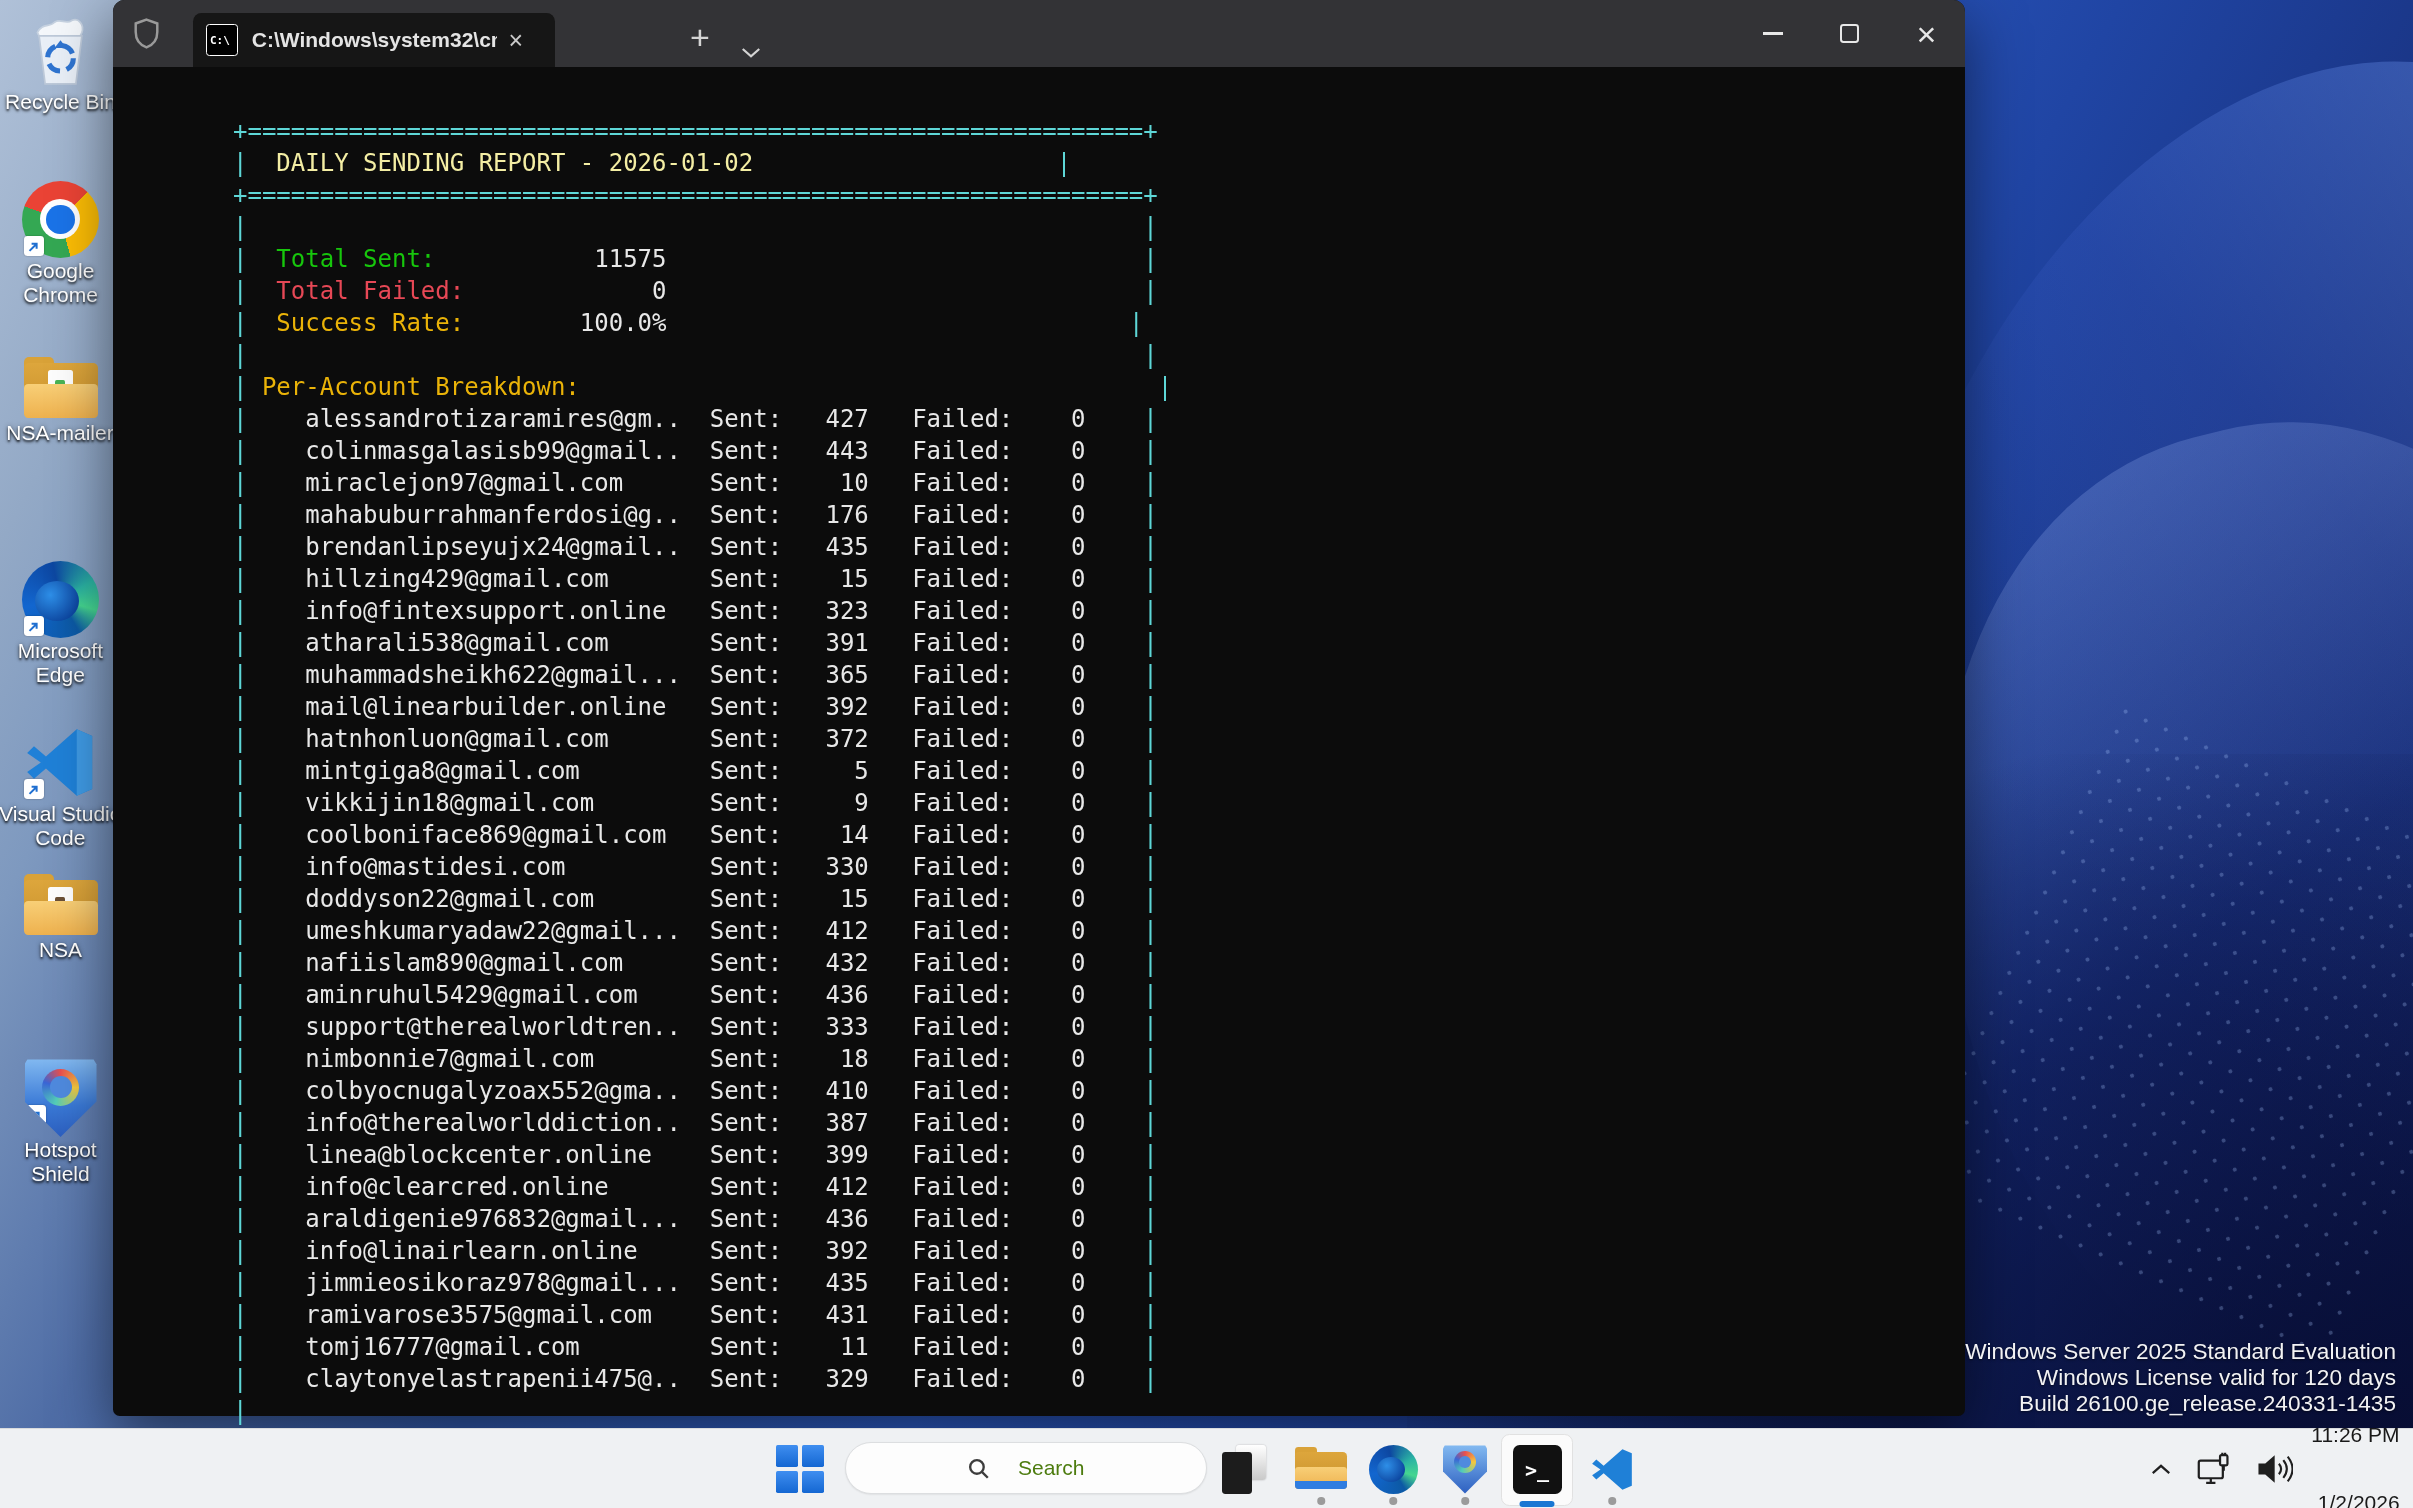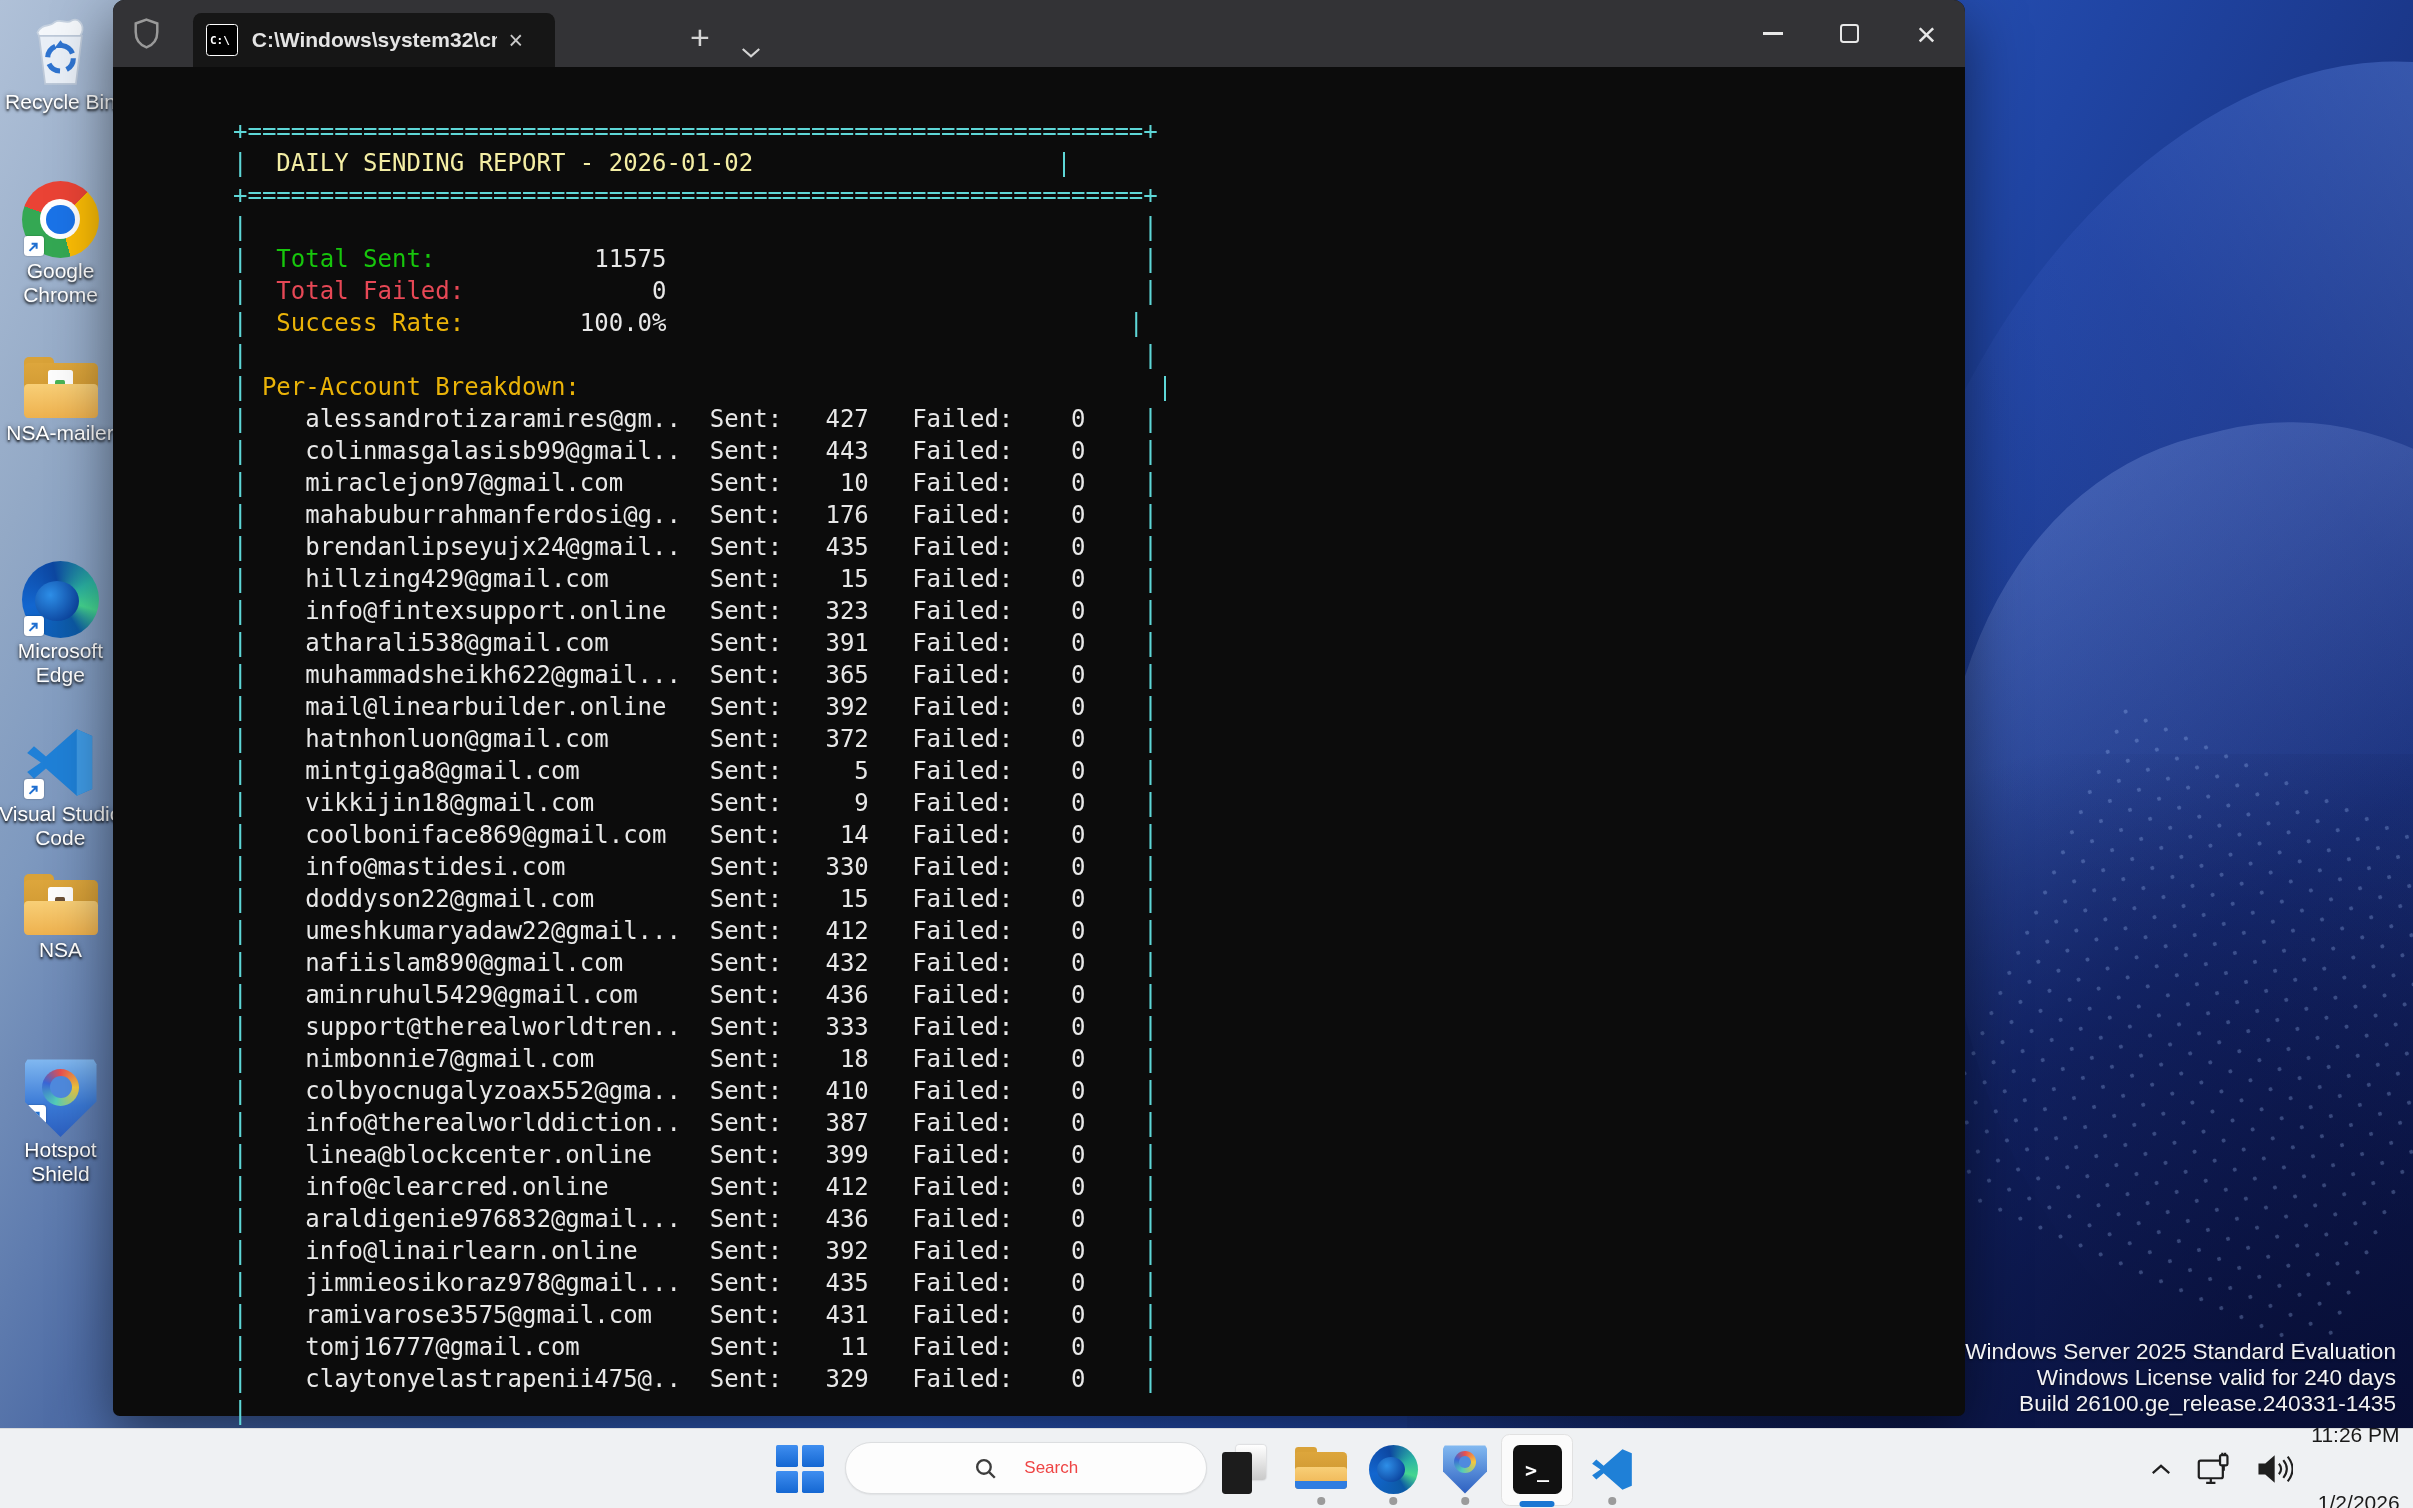--- a/index.html
+++ b/index.html
@@ -84,21 +84,21 @@
   .bd { color:#eab308; font-weight:normal; } .tx { color:#E8E8E8; }
 
   
   #taskbar { position:absolute; left:0; bottom:0; width:2413px; height:80px; background:#eff1f3; border-top:0.8px solid #d9dbdd; }
   .tb-item { position:absolute; top:0; height:80px; display:flex; align-items:center; justify-content:center; }
   #start-button { left:763px; width:74px; }
   .startgrid { display:grid; grid-template-columns:22px 22px; grid-template-rows:22px 22px; gap:4.2px; }
   .startgrid span { background:linear-gradient(180deg,#3f8ef0,#1467d2); border-radius:1.7px; }
   #search-box { left:845px; top:13.4px; width:362px; height:52px; background:#fdfdfd; border:0.8px solid #dcdee0;
     border-radius:26px; display:flex; align-items:center; padding:0 18.4px; box-shadow:0 0.8px 1.7px rgba(0,0,0,.08); }
-  #search-box span { margin-left:27px; font-size:17px; color:#ef4444; }
+  #search-box span { margin-left:27px; font-size:21px; color:#4d7c0f; }
   .appbtn { width:74px; }
   #tb-taskview { left:1207px; } #tb-explorer { left:1284px; } #tb-edge { left:1356px; }
   #tb-hotspot { left:1428px; } #tb-terminal { left:1500px; } #tb-vscode { left:1575px; }
   .sqico { position:relative; width:47px; height:49px; }
   .sq-b { position:absolute; right:1.7px; top:0; width:30px; height:35px; background:linear-gradient(180deg,#ffffff,#c9c9c9); border-radius:3.4px; box-shadow:0 0 1.7px rgba(0,0,0,.3); }
   .sq-f { position:absolute; left:1.7px; bottom:0; width:30px; height:42px; background:#1c1c1c; border-radius:3.4px; }
   .minifolder { position:relative; width:52px; height:44px; }
   .minifolder .b { position:absolute; left:0; top:5px; width:52px; height:37px; border-radius:4.2px; background:linear-gradient(#dda63c,#c8902c); }
   .minifolder .t { position:absolute; left:0; top:0; width:22px; height:10px; border-radius:3.4px 3.4px 0 0; background:#d9a238; }
   .minifolder .f { position:absolute; left:0; top:20px; width:52px; height:22px; border-radius:3.4px; background:linear-gradient(#f8cf77,#eeb14e); }
@@ -244,21 +244,21 @@
         </div>
       <div class="wctrl" id="btn-close">
         <span class="closex">×</span>
       </div>
     </div>
     <div id="terminal-lines"><div class="tline"><span class="cy">+==============================================================+</span></div><div class="tline"><span class="cy">|</span><span class="yl">  DAILY SENDING REPORT - 2026-01-02</span><span class="tx">                     </span><span class="cy">|</span></div><div class="tline"><span class="cy">+==============================================================+</span></div><div class="tline"><span class="cy">|</span><span class="tx">                                                              </span><span class="cy">|</span></div><div class="tline"><span class="cy">|</span><span class="tx">  </span><span class="gn">Total Sent:</span><span class="tx">           11575</span><span class="tx">                                 </span><span class="cy">|</span></div><div class="tline"><span class="cy">|</span><span class="tx">  </span><span class="rd">Total Failed:</span><span class="tx">             0</span><span class="tx">                                 </span><span class="cy">|</span></div><div class="tline"><span class="cy">|</span><span class="tx">  </span><span class="bd">Success Rate:</span><span class="tx">        100.0%</span><span class="tx">                                </span><span class="cy">|</span></div><div class="tline"><span class="cy">|</span><span class="tx">                                                              </span><span class="cy">|</span></div><div class="tline"><span class="cy">|</span><span class="tx"> </span><span class="bd">Per-Account Breakdown:</span><span class="tx">                                        </span><span class="cy">|</span></div><div class="tline"><span class="cy">|</span><span class="tx">    </span><span class="tx">alessandrotizaramires@gm..</span><span class="tx">  </span><span class="tx">Sent:</span><span class="tx">   427</span><span class="tx">   </span><span class="tx">Failed:</span><span class="tx">    0</span><span class="tx">    </span><span class="cy">|</span></div><div class="tline"><span class="cy">|</span><span class="tx">    </span><span class="tx">colinmasgalasisb99@gmail..</span><span class="tx">  </span><span class="tx">Sent:</span><span class="tx">   443</span><span class="tx">   </span><span class="tx">Failed:</span><span class="tx">    0</span><span class="tx">    </span><span class="cy">|</span></div><div class="tline"><span class="cy">|</span><span class="tx">    </span><span class="tx">miraclejon97@gmail.com    </span><span class="tx">  </span><span class="tx">Sent:</span><span class="tx">    10</span><span class="tx">   </span><span class="tx">Failed:</span><span class="tx">    0</span><span class="tx">    </span><span class="cy">|</span></div><div class="tline"><span class="cy">|</span><span class="tx">    </span><span class="tx">mahabuburrahmanferdosi@g..</span><span class="tx">  </span><span class="tx">Sent:</span><span class="tx">   176</span><span class="tx">   </span><span class="tx">Failed:</span><span class="tx">    0</span><span class="tx">    </span><span class="cy">|</span></div><div class="tline"><span class="cy">|</span><span class="tx">    </span><span class="tx">brendanlipseyujx24@gmail..</span><span class="tx">  </span><span class="tx">Sent:</span><span class="tx">   435</span><span class="tx">   </span><span class="tx">Failed:</span><span class="tx">    0</span><span class="tx">    </span><span class="cy">|</span></div><div class="tline"><span class="cy">|</span><span class="tx">    </span><span class="tx">hillzing429@gmail.com     </span><span class="tx">  </span><span class="tx">Sent:</span><span class="tx">    15</span><span class="tx">   </span><span class="tx">Failed:</span><span class="tx">    0</span><span class="tx">    </span><span class="cy">|</span></div><div class="tline"><span class="cy">|</span><span class="tx">    </span><span class="tx">info@fintexsupport.online </span><span class="tx">  </span><span class="tx">Sent:</span><span class="tx">   323</span><span class="tx">   </span><span class="tx">Failed:</span><span class="tx">    0</span><span class="tx">    </span><span class="cy">|</span></div><div class="tline"><span class="cy">|</span><span class="tx">    </span><span class="tx">atharali538@gmail.com     </span><span class="tx">  </span><span class="tx">Sent:</span><span class="tx">   391</span><span class="tx">   </span><span class="tx">Failed:</span><span class="tx">    0</span><span class="tx">    </span><span class="cy">|</span></div><div class="tline"><span class="cy">|</span><span class="tx">    </span><span class="tx">muhammadsheikh622@gmail...</span><span class="tx">  </span><span class="tx">Sent:</span><span class="tx">   365</span><span class="tx">   </span><span class="tx">Failed:</span><span class="tx">    0</span><span class="tx">    </span><span class="cy">|</span></div><div class="tline"><span class="cy">|</span><span class="tx">    </span><span class="tx">mail@linearbuilder.online </span><span class="tx">  </span><span class="tx">Sent:</span><span class="tx">   392</span><span class="tx">   </span><span class="tx">Failed:</span><span class="tx">    0</span><span class="tx">    </span><span class="cy">|</span></div><div class="tline"><span class="cy">|</span><span class="tx">    </span><span class="tx">hatnhonluon@gmail.com     </span><span class="tx">  </span><span class="tx">Sent:</span><span class="tx">   372</span><span class="tx">   </span><span class="tx">Failed:</span><span class="tx">    0</span><span class="tx">    </span><span class="cy">|</span></div><div class="tline"><span class="cy">|</span><span class="tx">    </span><span class="tx">mintgiga8@gmail.com       </span><span class="tx">  </span><span class="tx">Sent:</span><span class="tx">     5</span><span class="tx">   </span><span class="tx">Failed:</span><span class="tx">    0</span><span class="tx">    </span><span class="cy">|</span></div><div class="tline"><span class="cy">|</span><span class="tx">    </span><span class="tx">vikkijin18@gmail.com      </span><span class="tx">  </span><span class="tx">Sent:</span><span class="tx">     9</span><span class="tx">   </span><span class="tx">Failed:</span><span class="tx">    0</span><span class="tx">    </span><span class="cy">|</span></div><div class="tline"><span class="cy">|</span><span class="tx">    </span><span class="tx">coolboniface869@gmail.com </span><span class="tx">  </span><span class="tx">Sent:</span><span class="tx">    14</span><span class="tx">   </span><span class="tx">Failed:</span><span class="tx">    0</span><span class="tx">    </span><span class="cy">|</span></div><div class="tline"><span class="cy">|</span><span class="tx">    </span><span class="tx">info@mastidesi.com        </span><span class="tx">  </span><span class="tx">Sent:</span><span class="tx">   330</span><span class="tx">   </span><span class="tx">Failed:</span><span class="tx">    0</span><span class="tx">    </span><span class="cy">|</span></div><div class="tline"><span class="cy">|</span><span class="tx">    </span><span class="tx">doddyson22@gmail.com      </span><span class="tx">  </span><span class="tx">Sent:</span><span class="tx">    15</span><span class="tx">   </span><span class="tx">Failed:</span><span class="tx">    0</span><span class="tx">    </span><span class="cy">|</span></div><div class="tline"><span class="cy">|</span><span class="tx">    </span><span class="tx">umeshkumaryadaw22@gmail...</span><span class="tx">  </span><span class="tx">Sent:</span><span class="tx">   412</span><span class="tx">   </span><span class="tx">Failed:</span><span class="tx">    0</span><span class="tx">    </span><span class="cy">|</span></div><div class="tline"><span class="cy">|</span><span class="tx">    </span><span class="tx">nafiislam890@gmail.com    </span><span class="tx">  </span><span class="tx">Sent:</span><span class="tx">   432</span><span class="tx">   </span><span class="tx">Failed:</span><span class="tx">    0</span><span class="tx">    </span><span class="cy">|</span></div><div class="tline"><span class="cy">|</span><span class="tx">    </span><span class="tx">aminruhul5429@gmail.com   </span><span class="tx">  </span><span class="tx">Sent:</span><span class="tx">   436</span><span class="tx">   </span><span class="tx">Failed:</span><span class="tx">    0</span><span class="tx">    </span><span class="cy">|</span></div><div class="tline"><span class="cy">|</span><span class="tx">    </span><span class="tx">support@therealworldtren..</span><span class="tx">  </span><span class="tx">Sent:</span><span class="tx">   333</span><span class="tx">   </span><span class="tx">Failed:</span><span class="tx">    0</span><span class="tx">    </span><span class="cy">|</span></div><div class="tline"><span class="cy">|</span><span class="tx">    </span><span class="tx">nimbonnie7@gmail.com      </span><span class="tx">  </span><span class="tx">Sent:</span><span class="tx">    18</span><span class="tx">   </span><span class="tx">Failed:</span><span class="tx">    0</span><span class="tx">    </span><span class="cy">|</span></div><div class="tline"><span class="cy">|</span><span class="tx">    </span><span class="tx">colbyocnugalyzoax552@gma..</span><span class="tx">  </span><span class="tx">Sent:</span><span class="tx">   410</span><span class="tx">   </span><span class="tx">Failed:</span><span class="tx">    0</span><span class="tx">    </span><span class="cy">|</span></div><div class="tline"><span class="cy">|</span><span class="tx">    </span><span class="tx">info@therealworlddiction..</span><span class="tx">  </span><span class="tx">Sent:</span><span class="tx">   387</span><span class="tx">   </span><span class="tx">Failed:</span><span class="tx">    0</span><span class="tx">    </span><span class="cy">|</span></div><div class="tline"><span class="cy">|</span><span class="tx">    </span><span class="tx">linea@blockcenter.online  </span><span class="tx">  </span><span class="tx">Sent:</span><span class="tx">   399</span><span class="tx">   </span><span class="tx">Failed:</span><span class="tx">    0</span><span class="tx">    </span><span class="cy">|</span></div><div class="tline"><span class="cy">|</span><span class="tx">    </span><span class="tx">info@clearcred.online     </span><span class="tx">  </span><span class="tx">Sent:</span><span class="tx">   412</span><span class="tx">   </span><span class="tx">Failed:</span><span class="tx">    0</span><span class="tx">    </span><span class="cy">|</span></div><div class="tline"><span class="cy">|</span><span class="tx">    </span><span class="tx">araldigenie976832@gmail...</span><span class="tx">  </span><span class="tx">Sent:</span><span class="tx">   436</span><span class="tx">   </span><span class="tx">Failed:</span><span class="tx">    0</span><span class="tx">    </span><span class="cy">|</span></div><div class="tline"><span class="cy">|</span><span class="tx">    </span><span class="tx">info@linairlearn.online   </span><span class="tx">  </span><span class="tx">Sent:</span><span class="tx">   392</span><span class="tx">   </span><span class="tx">Failed:</span><span class="tx">    0</span><span class="tx">    </span><span class="cy">|</span></div><div class="tline"><span class="cy">|</span><span class="tx">    </span><span class="tx">jimmieosikoraz978@gmail...</span><span class="tx">  </span><span class="tx">Sent:</span><span class="tx">   435</span><span class="tx">   </span><span class="tx">Failed:</span><span class="tx">    0</span><span class="tx">    </span><span class="cy">|</span></div><div class="tline"><span class="cy">|</span><span class="tx">    </span><span class="tx">ramivarose3575@gmail.com  </span><span class="tx">  </span><span class="tx">Sent:</span><span class="tx">   431</span><span class="tx">   </span><span class="tx">Failed:</span><span class="tx">    0</span><span class="tx">    </span><span class="cy">|</span></div><div class="tline"><span class="cy">|</span><span class="tx">    </span><span class="tx">tomj16777@gmail.com       </span><span class="tx">  </span><span class="tx">Sent:</span><span class="tx">    11</span><span class="tx">   </span><span class="tx">Failed:</span><span class="tx">    0</span><span class="tx">    </span><span class="cy">|</span></div><div class="tline"><span class="cy">|</span><span class="tx">    </span><span class="tx">claytonyelastrapenii475@..</span><span class="tx">  </span><span class="tx">Sent:</span><span class="tx">   329</span><span class="tx">   </span><span class="tx">Failed:</span><span class="tx">    0</span><span class="tx">    </span><span class="cy">|</span></div><div class="tline"><span class="cy">|</span></div></div>
   </div>
 
   <div id="system-info">
     <div>Windows Server 2025 Standard Evaluation</div>
-    <div>Windows License valid for 240 days</div>
+    <div>Windows License valid for 120 days</div>
     <div>Build 26100.ge_release.240331-1435</div>
   </div>
 
   <div id="taskbar">
     <div class="tb-item" id="start-button">
       <span class="startgrid">
           <span></span>
           <span></span>
           <span></span>
           <span></span>

